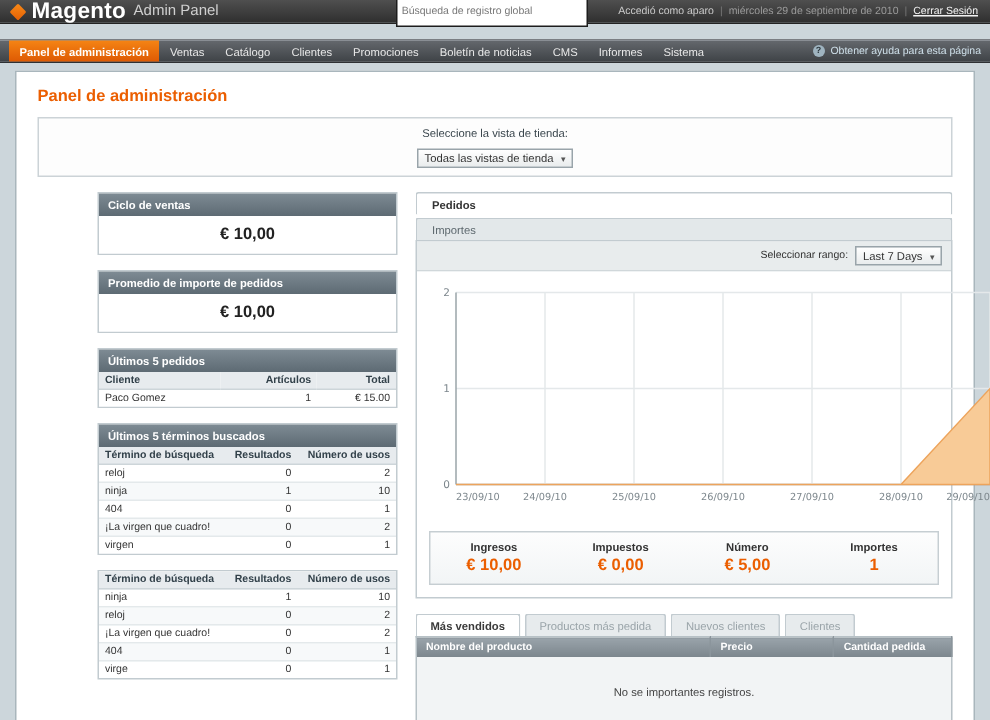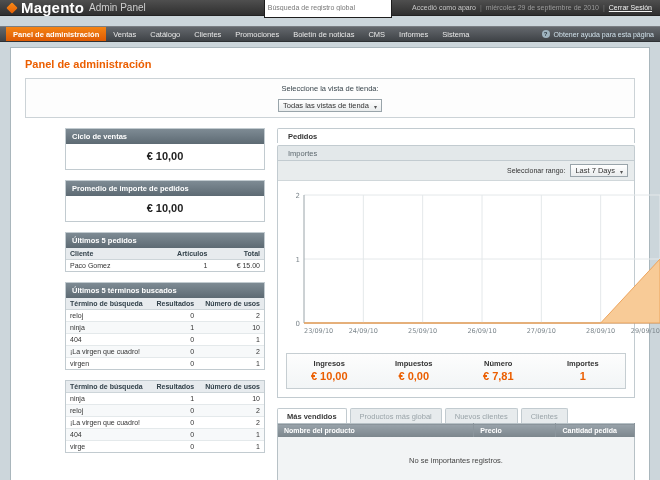--- a/index.html
+++ b/index.html
@@ -340,32 +340,32 @@
             <div class="stat">
               <div class="stat-label">Ingresos</div>
               <div class="stat-value">€ 10,00</div>
             </div>
             <div class="stat">
               <div class="stat-label">Impuestos</div>
               <div class="stat-value">€ 0,00</div>
             </div>
             <div class="stat">
               <div class="stat-label">Número</div>
-              <div class="stat-value">€ 7,81</div>
+              <div class="stat-value">€ 5,00</div>
             </div>
             <div class="stat">
               <div class="stat-label">Importes</div>
               <div class="stat-value">1</div>
             </div>
           </div>
         </div>
 
         <div class="bottom-tabs">
           <a class="btab active">Más vendidos</a>
-          <a class="btab">Productos más global</a>
+          <a class="btab">Productos más pedida</a>
           <a class="btab">Nuevos clientes</a>
           <a class="btab">Clientes</a>
         </div>
 
         <table class="products">
           <thead>
             <tr>
               <th style="width:55%">Nombre del producto</th>
               <th style="width:23%">Precio</th>
               <th style="width:22%">Cantidad pedida</th>

